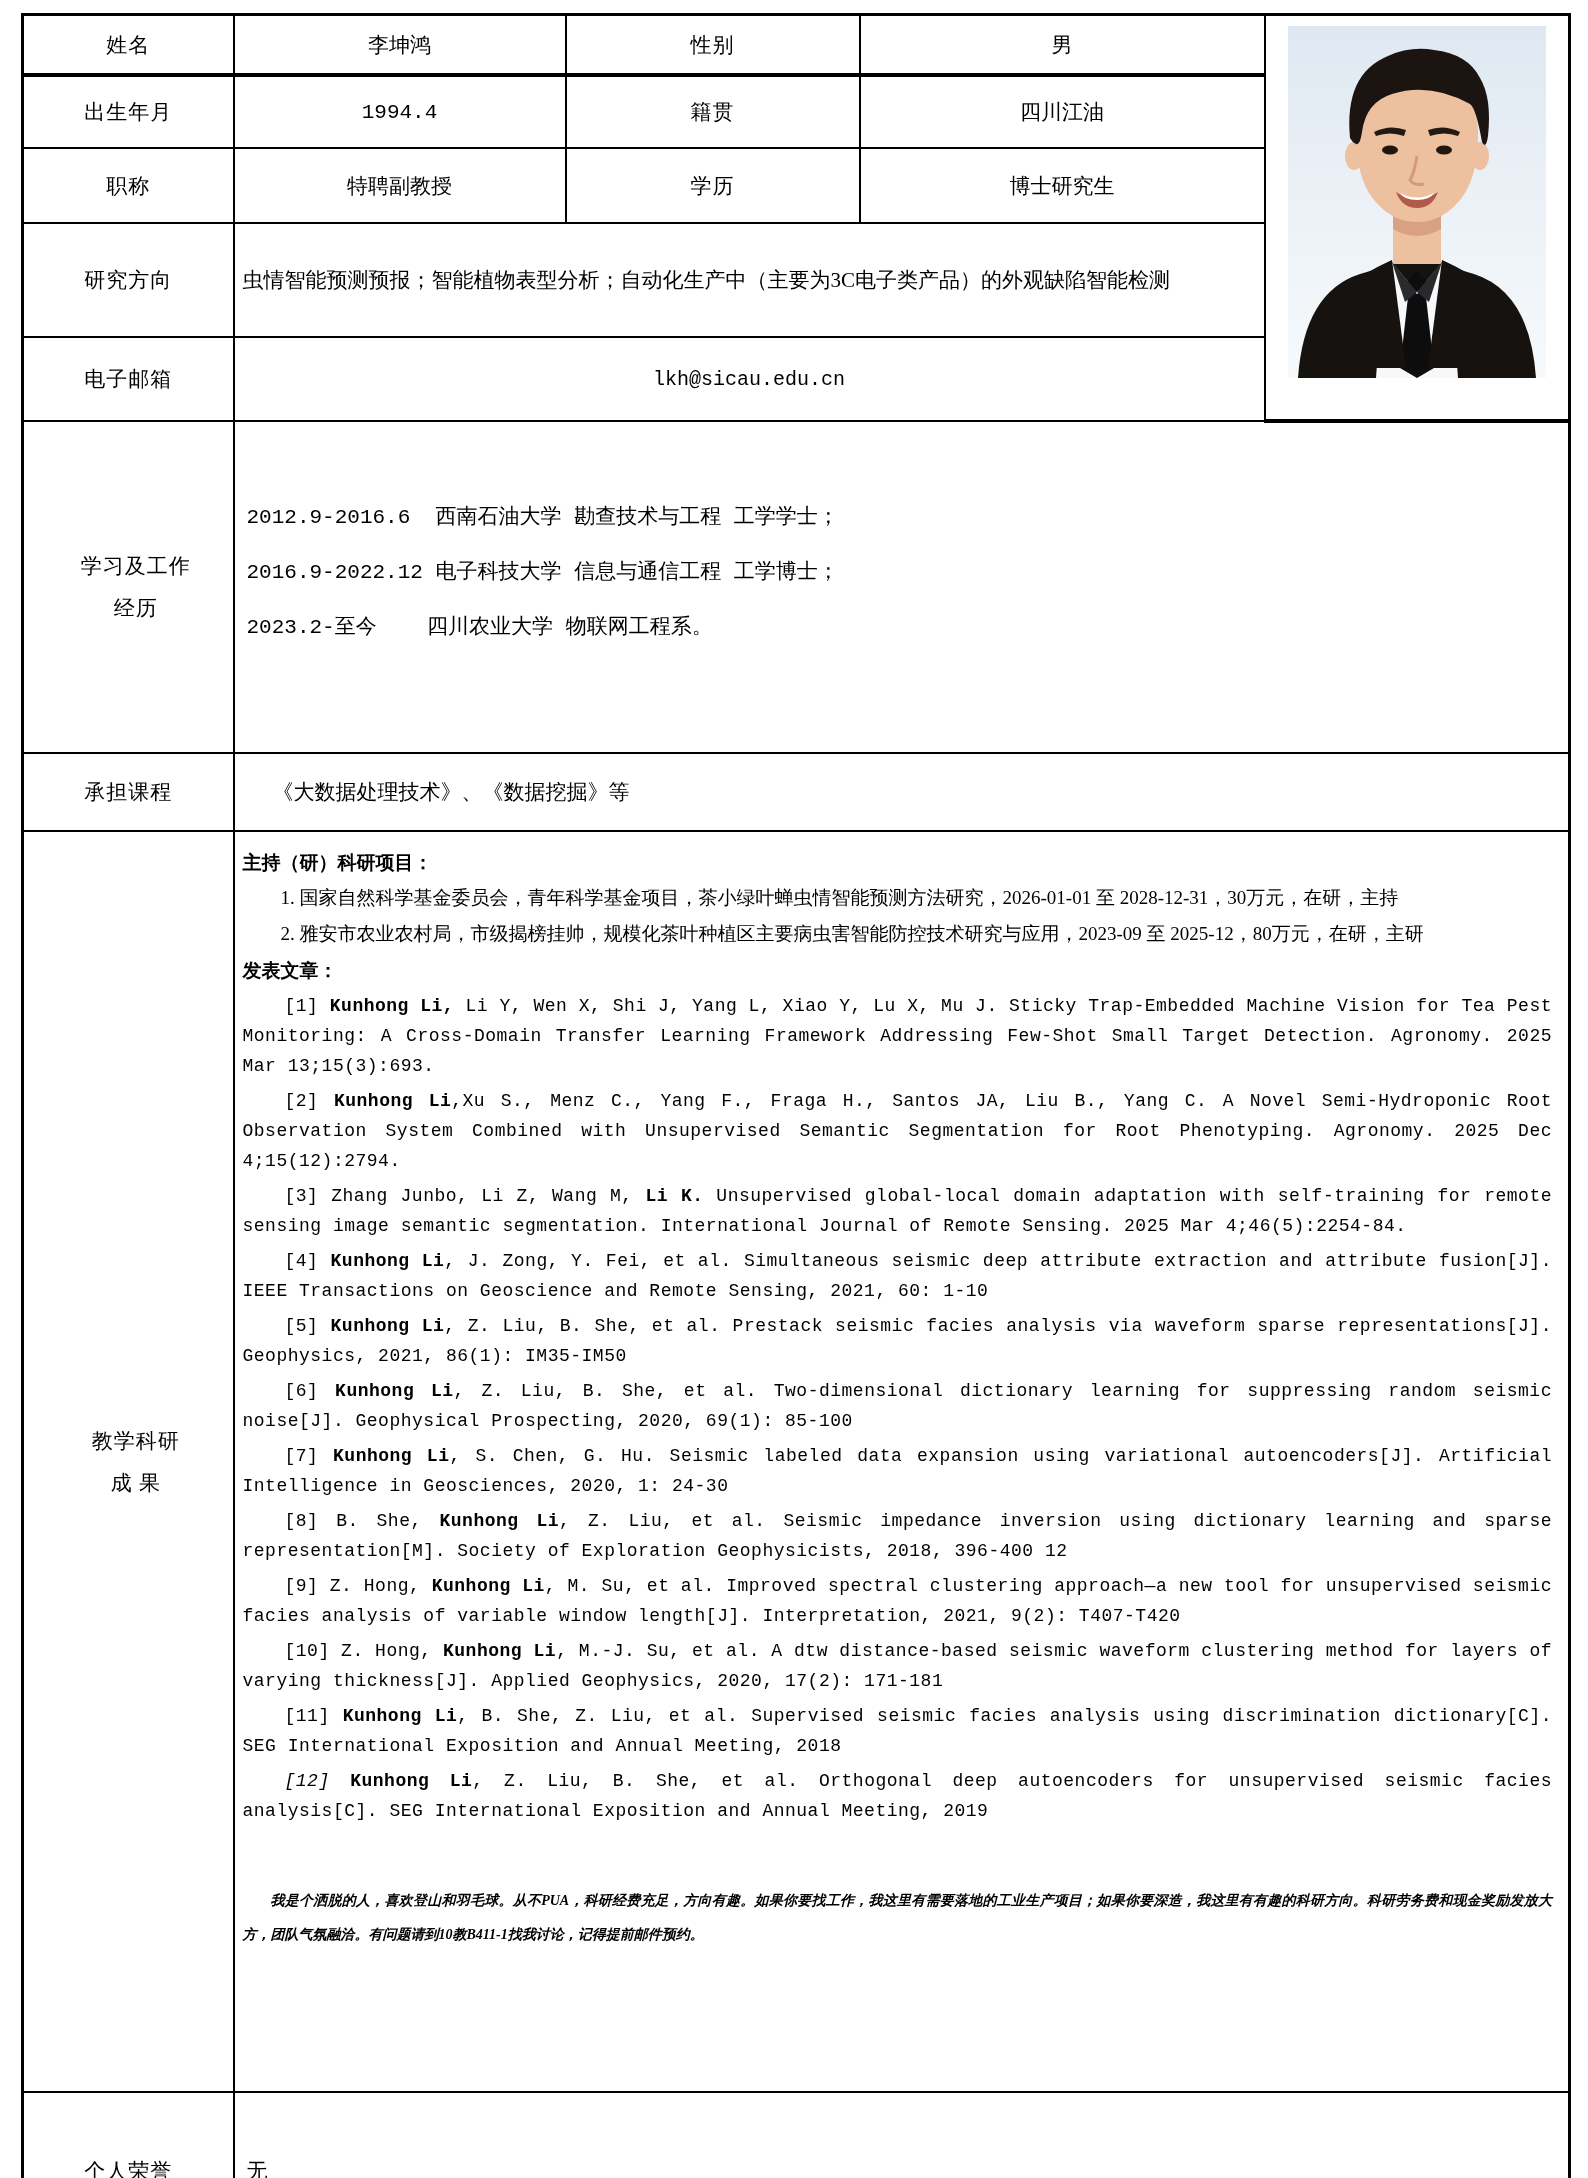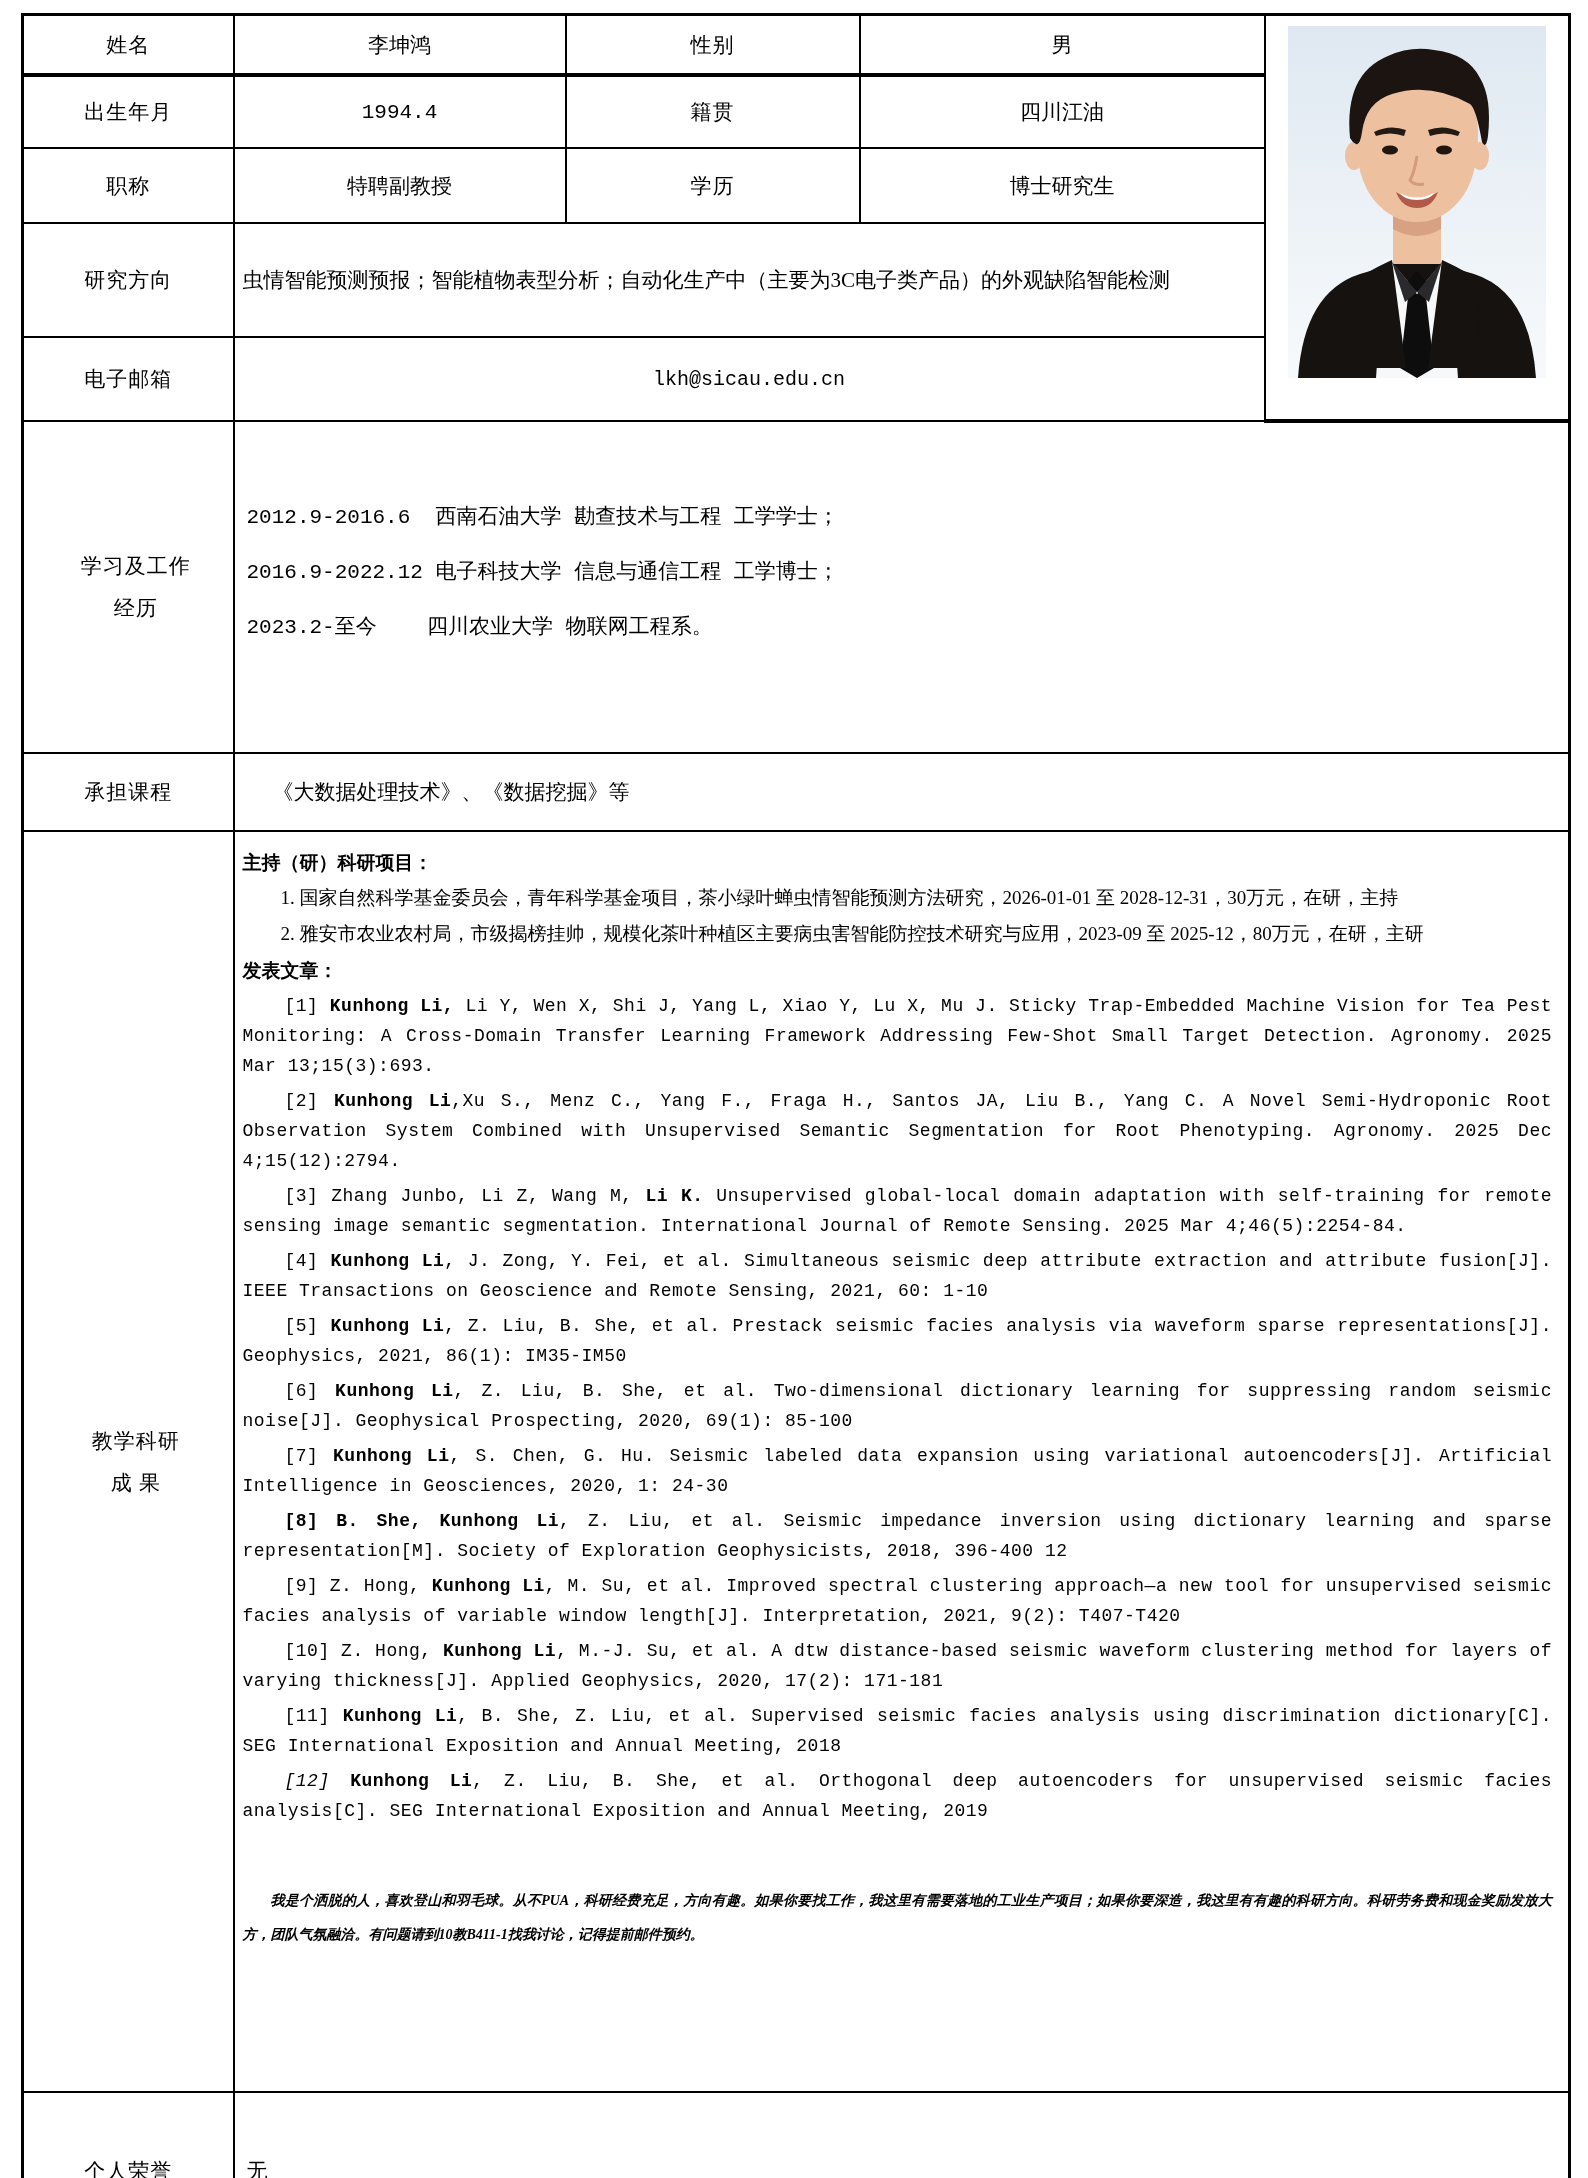--- a/index.html
+++ b/index.html
@@ -195,21 +195,21 @@
       <p class="proj">1. 国家自然科学基金委员会，青年科学基金项目，茶小绿叶蝉虫情智能预测方法研究，2026-01-01 至 2028-12-31，30万元，在研，主持</p>
       <p class="proj">2. 雅安市农业农村局，市级揭榜挂帅，规模化茶叶种植区主要病虫害智能防控技术研究与应用，2023-09 至 2025-12，80万元，在研，主研</p>
       <div class="ach-header">发表文章：</div>
       <p class="pub mono"><span style="font-weight: normal;">[1] </span><span style="font-weight: bold;">Kunhong Li,</span><span style="font-weight: normal;"> Li Y, Wen X, Shi J, Yang L, Xiao Y, Lu X, Mu J. Sticky Trap-Embedded Machine Vision for Tea Pest Monitoring: A Cross-Domain Transfer Learning Framework Addressing Few-Shot Small Target Detection. Agronomy. 2025 Mar 13;15(3):693.</span></p>
       <p class="pub mono"><span style="font-weight: normal;">[2] </span><span style="font-weight: bold;">Kunhong Li</span><span style="font-weight: normal;">,Xu S., Menz C., Yang F., Fraga H., Santos JA, Liu B., Yang C. A Novel Semi-Hydroponic Root Observation System Combined with Unsupervised Semantic Segmentation for Root Phenotyping. Agronomy. 2025 Dec 4;15(12):2794.</span></p>
       <p class="pub mono"><span style="font-weight: normal;">[3] Zhang Junbo, Li Z, Wang M, </span><span style="font-weight: bold;">Li K.</span><span style="font-weight: normal;"> Unsupervised global-local domain adaptation with self-training for remote sensing image semantic segmentation. International Journal of Remote Sensing. 2025 Mar 4;46(5):2254-84.</span></p>
       <p class="pub mono"><span style="font-weight: normal;">[4] </span><span style="font-weight: bold;">Kunhong Li</span><span style="font-weight: normal;">, J. Zong, Y. Fei, et al. Simultaneous seismic deep attribute extraction and attribute fusion[J]. IEEE Transactions on Geoscience and Remote Sensing, 2021, 60: 1-10</span></p>
       <p class="pub mono"><span style="font-weight: normal;">[5] </span><span style="font-weight: bold;">Kunhong Li</span><span style="font-weight: normal;">, Z. Liu, B. She, et al. Prestack seismic facies analysis via waveform sparse representations[J]. Geophysics, 2021, 86(1): IM35-IM50</span></p>
       <p class="pub mono"><span style="font-weight: normal;">[6] </span><span style="font-weight: bold;">Kunhong Li</span><span style="font-weight: normal;">, Z. Liu, B. She, et al. Two-dimensional dictionary learning for suppressing random seismic noise[J]. Geophysical Prospecting, 2020, 69(1): 85-100</span></p>
       <p class="pub mono"><span style="font-weight: normal;">[7] </span><span style="font-weight: bold;">Kunhong Li</span><span style="font-weight: normal;">, S. Chen, G. Hu. Seismic labeled data expansion using variational autoencoders[J]. Artificial Intelligence in Geosciences, 2020, 1: 24-30</span></p>
-      <p class="pub mono"><span style="font-weight: bold;">[8] B. She, </span><span style="font-weight: bold;">Kunhong Li</span><span style="font-weight: normal;">, Z. Liu, et al. Seismic impedance inversion using dictionary learning and sparse representation[M]. Society of Exploration Geophysicists, 2018, 396-400 12</span></p>
+      <p class="pub mono"><span style="font-weight: normal;">[8] B. She, </span><span style="font-weight: bold;">Kunhong Li</span><span style="font-weight: normal;">, Z. Liu, et al. Seismic impedance inversion using dictionary learning and sparse representation[M]. Society of Exploration Geophysicists, 2018, 396-400 12</span></p>
       <p class="pub mono"><span style="font-weight: normal;">[9] Z. Hong, </span><span style="font-weight: bold;">Kunhong Li</span><span style="font-weight: normal;">, M. Su, et al. Improved spectral clustering approach—a new tool for unsupervised seismic facies analysis of variable window length[J]. Interpretation, 2021, 9(2): T407-T420</span></p>
       <p class="pub mono"><span style="font-weight: normal;">[10] Z. Hong, </span><span style="font-weight: bold;">Kunhong Li</span><span style="font-weight: normal;">, M.-J. Su, et al. A dtw distance-based seismic waveform clustering method for layers of varying thickness[J]. Applied Geophysics, 2020, 17(2): 171-181</span></p>
       <p class="pub mono"><span style="font-weight: normal;">[11] </span><span style="font-weight: bold;">Kunhong Li</span><span style="font-weight: normal;">, B. She, Z. Liu, et al. Supervised seismic facies analysis using discrimination dictionary[C]. SEG International Exposition and Annual Meeting, 2018</span></p>
       <p class="pub mono"><span style="font-weight: normal; font-style: italic;">[12] </span><span style="font-weight: bold;">Kunhong Li</span><span style="font-weight: normal;">, Z. Liu, B. She, et al. Orthogonal deep autoencoders for unsupervised seismic facies analysis[C]. SEG International Exposition and Annual Meeting, 2019</span></p>
       <p class="statement">我是个洒脱的人，喜欢登山和羽毛球。从不PUA，科研经费充足，方向有趣。如果你要找工作，我这里有需要落地的工业生产项目；如果你要深造，我这里有有趣的科研方向。科研劳务费和现金奖励发放大方，团队气氛融洽。有问题请到10教B411-1找我讨论，记得提前邮件预约。</p>
     </td>
   </tr>
 
   <tr class="r9">
     <td class="lbl">个人荣誉</td>

